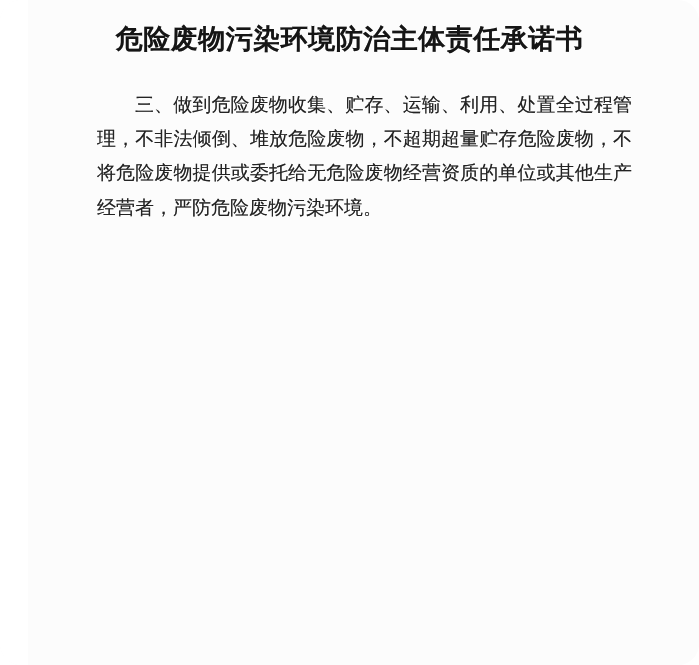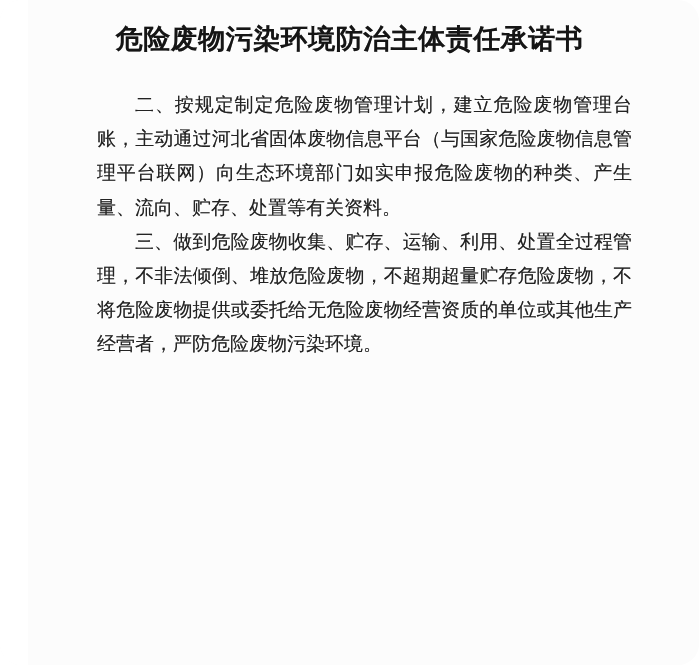--- a/index.html
+++ b/index.html
@@ -56,16 +56,15 @@
 </style>
 </head>
 <body>
 
 <div class="page">
   <div class="scan-edge"></div>
 
   <h1 class="doc-title">危险废物污染环境防治主体责任承诺书</h1>
 
   <div class="doc-body">
-    <p>二、按规定制定危险废物管理计划，建立危险废物管理台账，主动通过河北省固体废物信息平台（与国家危险废物信息管理平台联网）向生态环境部门如实申报危险废物的种类、产生量、流向、贮存、处置等有关资料。</p>
     <p>三、做到危险废物收集、贮存、运输、利用、处置全过程管理，不非法倾倒、堆放危险废物，不超期超量贮存危险废物，不将危险废物提供或委托给无危险废物经营资质的单位或其他生产经营者，严防危险废物污染环境。</p>
   </div>
 </div>
 
 </body></html>

